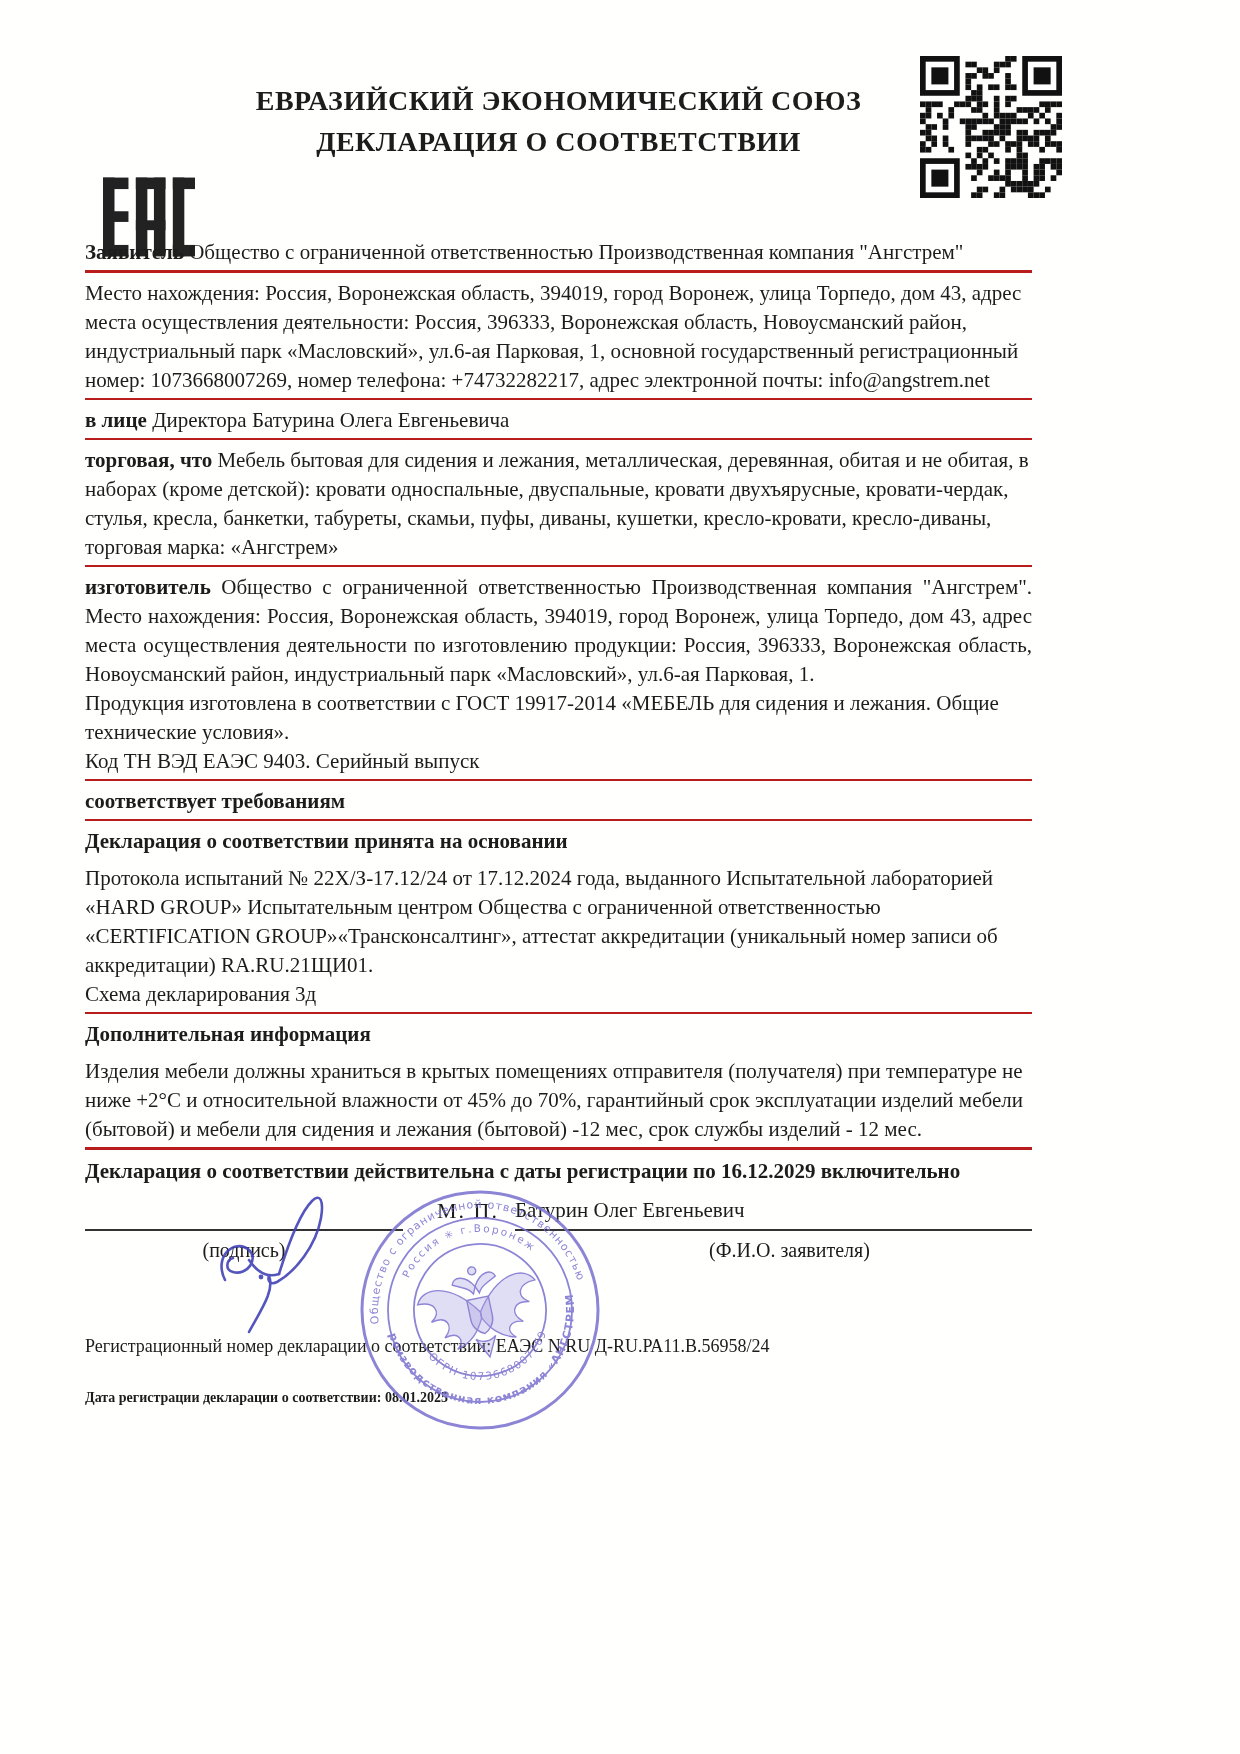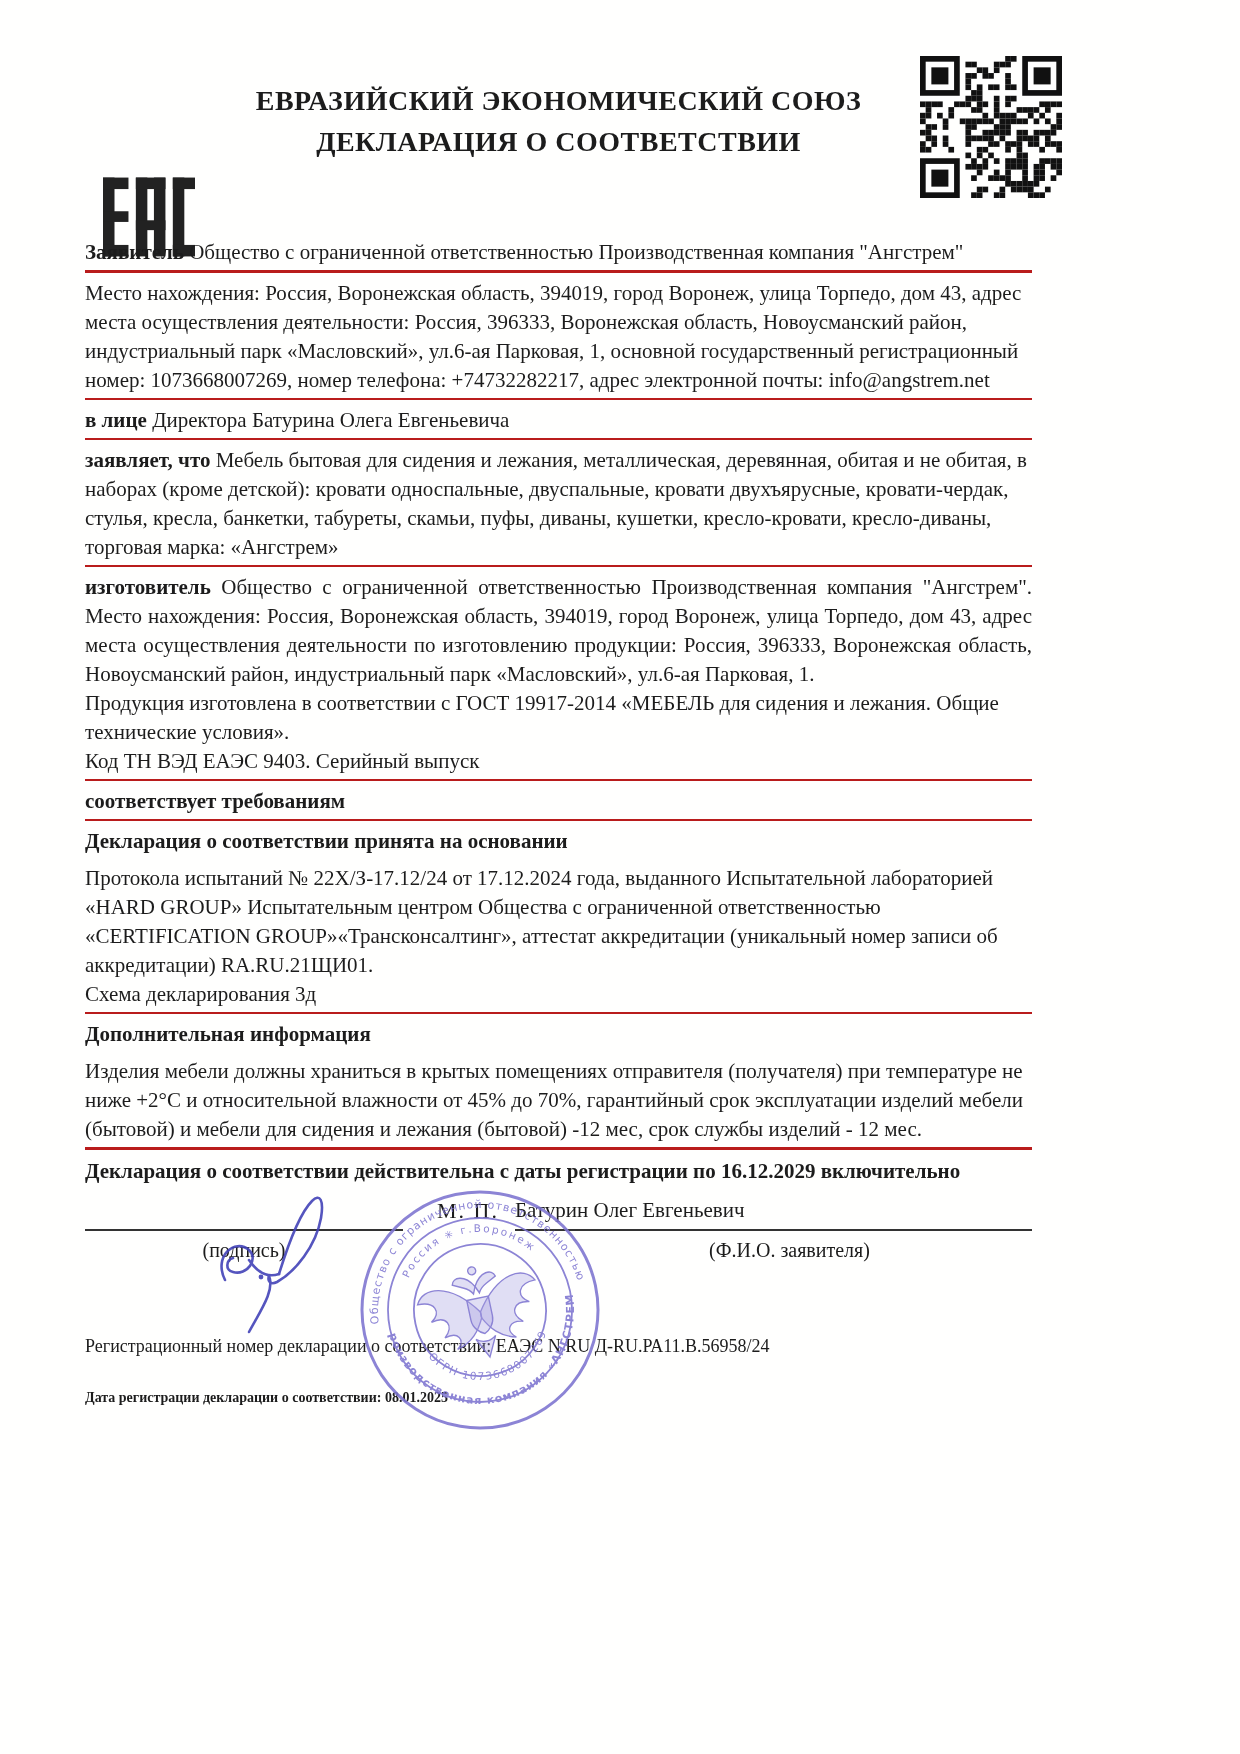--- a/index.html
+++ b/index.html
@@ -297,21 +297,21 @@
 
     <div class="block">
       <p>Место нахождения: Россия, Воронежская область, 394019, город Воронеж, улица Торпедо, дом 43, адрес места осуществления деятельности: Россия, 396333, Воронежская область, Новоусманский район, индустриальный парк «Масловский», ул.6-ая Парковая, 1, основной государственный регистрационный номер: 1073668007269, номер телефона: +74732282217, адрес электронной почты: info@angstrem.net</p>
     </div>
 
     <div class="block">
       <p><b class="h">в лице</b><span> Директора Батурина Олега Евгеньевича</span></p>
     </div>
 
     <div class="block">
-      <p><b class="h">заявляет, что</b><span> Мебель бытовая для сидения и лежания, металлическая, деревянная, обитая и не обитая, в наборах (кроме детской): кровати односпальные, двуспальные, кровати двухъярусные, кровати-чердак, стулья, кресла, банкетки, табуреты, скамьи, пуфы, диваны, кушетки, кресло-кровати, кресло-диваны, торговая марка: «Ангстрем»</span></p>
+      <p><b class="h">торговая, что</b><span> Мебель бытовая для сидения и лежания, металлическая, деревянная, обитая и не обитая, в наборах (кроме детской): кровати односпальные, двуспальные, кровати двухъярусные, кровати-чердак, стулья, кресла, банкетки, табуреты, скамьи, пуфы, диваны, кушетки, кресло-кровати, кресло-диваны, торговая марка: «Ангстрем»</span></p>
     </div>
 
     <div class="block">
       <p class="just"><b class="h">изготовитель</b><span> Общество с ограниченной ответственностью Производственная компания "Ангстрем". Место нахождения: Россия, Воронежская область, 394019, город Воронеж, улица Торпедо, дом 43, адрес места осуществления деятельности по изготовлению продукции: Россия, 396333, Воронежская область, Новоусманский район, индустриальный парк «Масловский», ул.6-ая Парковая, 1.</span></p>
       <p>Продукция изготовлена в соответствии с ГОСТ 19917-2014 «МЕБЕЛЬ для сидения и лежания. Общие технические условия».</p>
       <p>Код ТН ВЭД ЕАЭС 9403. Серийный выпуск</p>
     </div>
 
     <div class="block">
       <p class="h gap-top-sm">соответствует требованиям</p>

